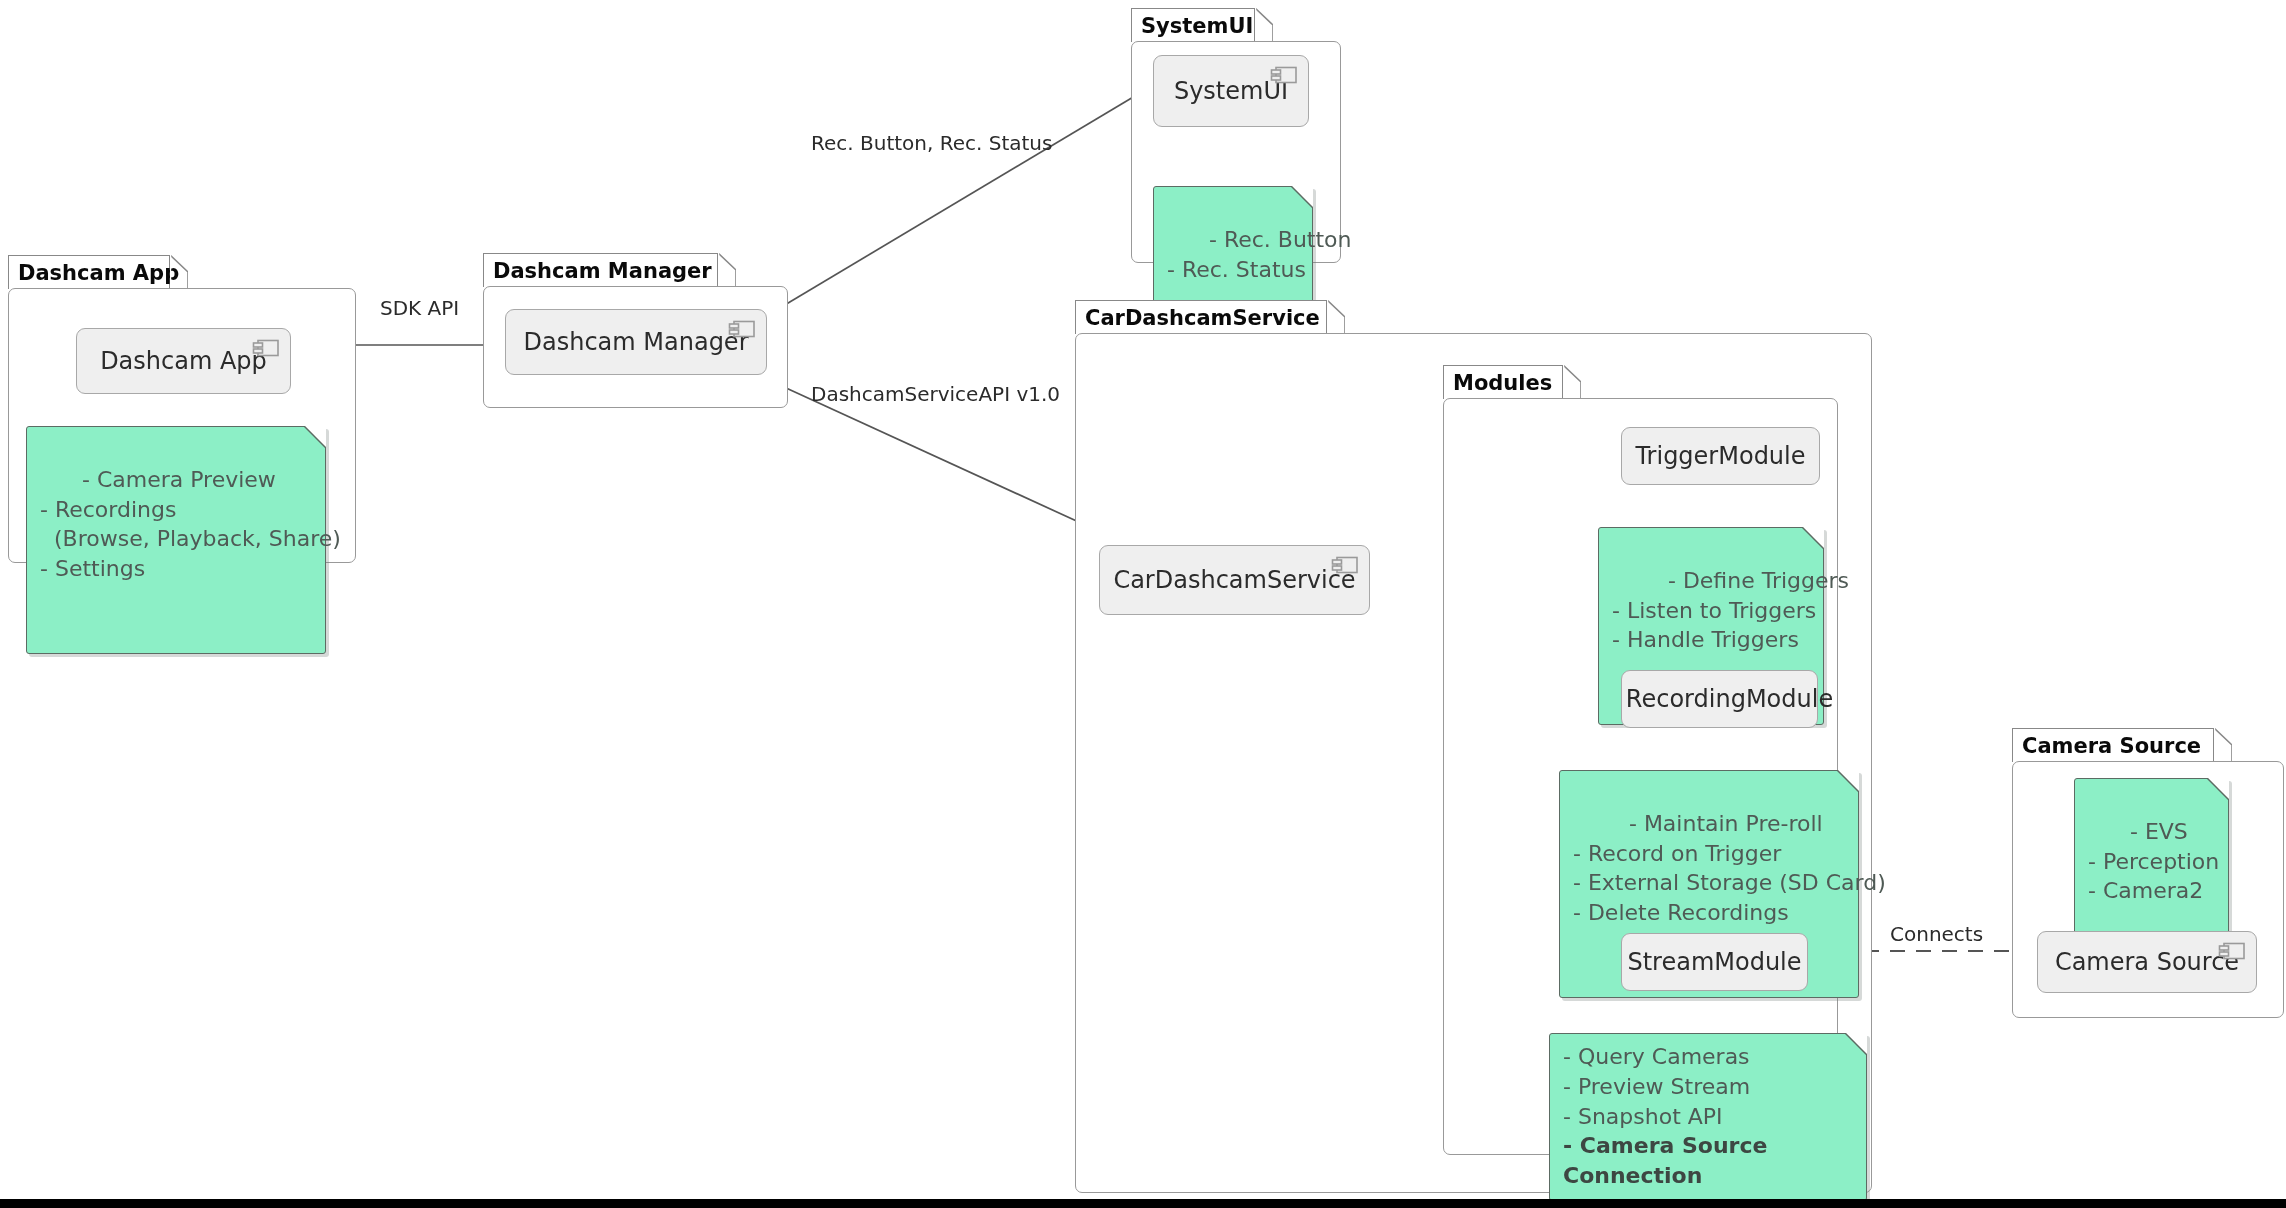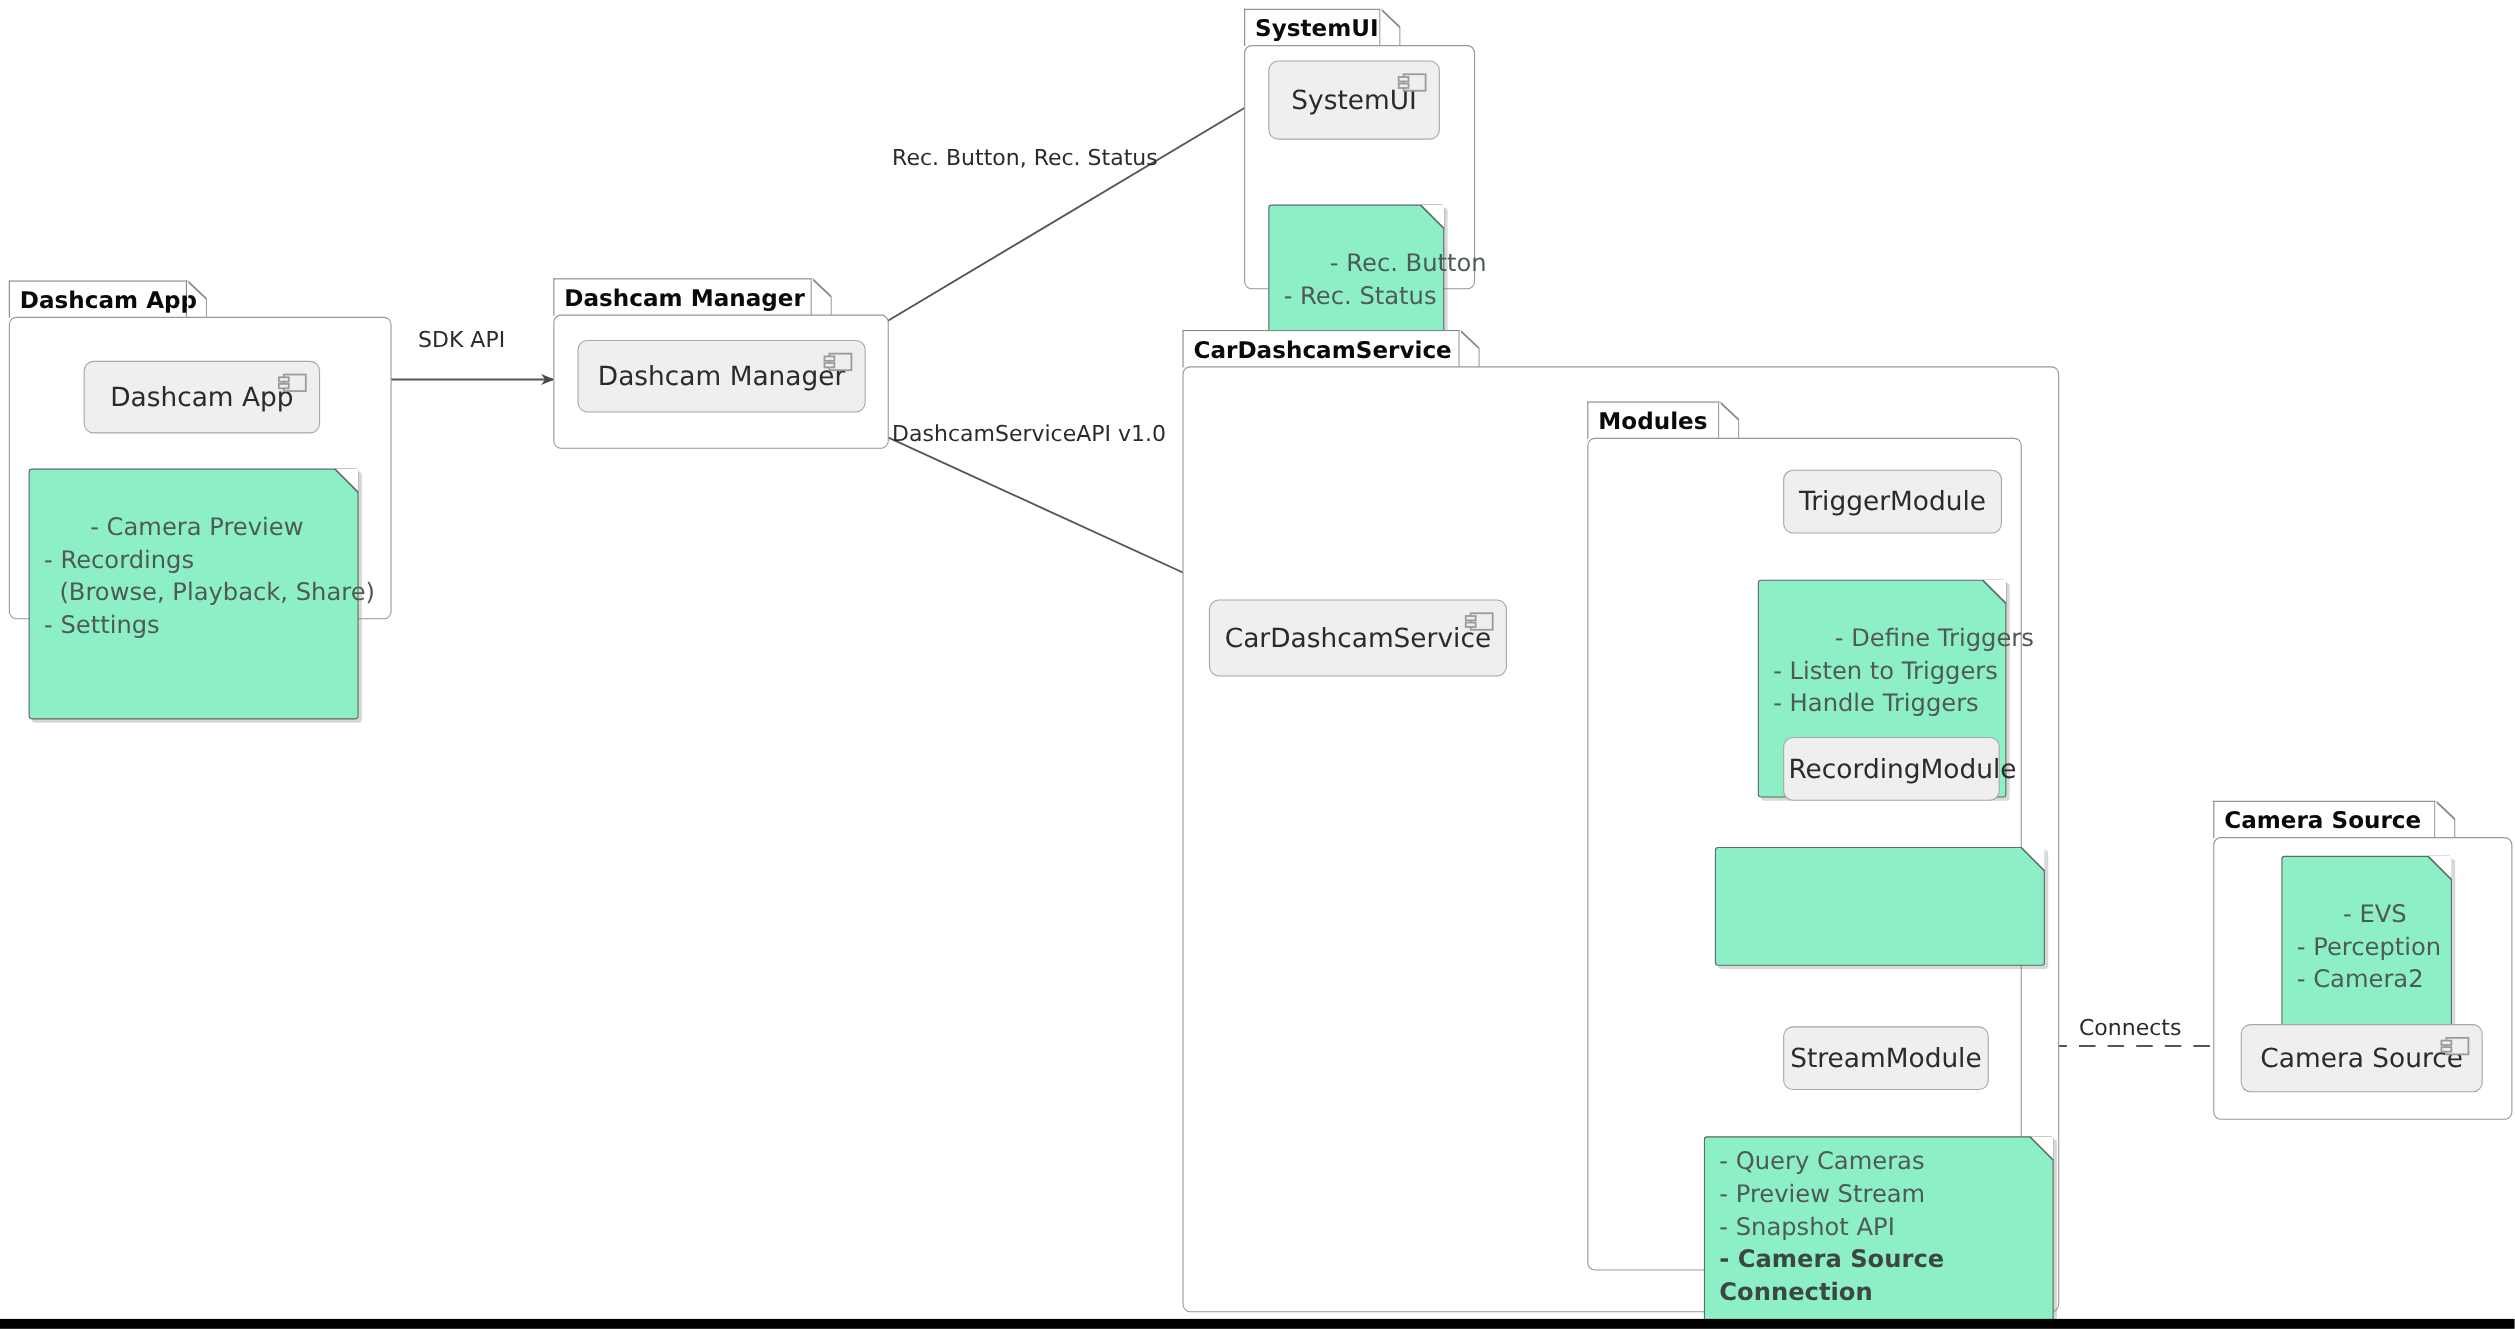--- a/index.html
+++ b/index.html
@@ -204,21 +204,21 @@
   (Browse, Playback, Share)
 - Settings</span>
       <svg class="note-fold" viewBox="0 0 22 22">
         <path d="M0,0 L22,22 L22,0 z" fill="#ffffff" stroke="none"></path>
         <path d="M0,0 L22,22" stroke="#5c6b63" stroke-width="1.5" fill="none"></path>
         <path d="M0,0 L0,-2" stroke="none"></path>
       </svg>
     </div>
   </div>
 
-  <div class="pkg" style="left:483px; top:253px; width:305px; height:155px;margin-left:20px;">
+  <div class="pkg" style="left:483px; top:253px; width:305px; height:155px;">
     <div class="pkg-tab" style="width:235px;">
       <span>Dashcam Manager</span>
     </div>
     <svg class="pkg-tab-notch" style="left:235px;" viewBox="0 0 18 34">
       <path d="M0,0 L18,17 L18,34" fill="#ffffff" stroke="#888888" stroke-width="1.6"></path>
       <path d="M0,0 L0,34" stroke="#ffffff" stroke-width="2.4"></path>
     </svg>
     <div class="pkg-body" style="left:0; top:33px; width:305px; height:122px;"></div>
 
     <div class="comp" style="left:22px; top:56px; width:262px; height:66px;">
@@ -299,20 +299,24 @@
         <svg class="note-fold" viewBox="0 0 22 22">
           <path d="M0,0 L22,22 L22,0 z" fill="#ffffff" stroke="none"></path>
           <path d="M0,0 L22,22" stroke="#5c6b63" stroke-width="1.5" fill="none"></path>
         </svg>
       </div>
 
       <div class="comp" style="left:178px; top:305px; width:197px; height:58px;padding-left:20px;">
         <span class="comp-label">RecordingModule</span>
       </div>
       <div class="note" style="left:116px; top:405px; width:300px;">
+        <span>- Maintain Pre-roll
+- Record on Trigger
+- External Storage (SD Card)
+- Delete Recordings</span>
         <svg class="note-fold" viewBox="0 0 22 22">
           <path d="M0,0 L22,22 L22,0 z" fill="#ffffff" stroke="none"></path>
           <path d="M0,0 L22,22" stroke="#5c6b63" stroke-width="1.5" fill="none"></path>
         </svg>
       </div>
 
       <div class="comp" style="left:178px; top:568px; width:187px; height:58px;">
         <span class="comp-label">StreamModule</span>
       </div>
       <div class="note" style="left: 106px; top: 668px; width: 318px; white-space: normal;">

